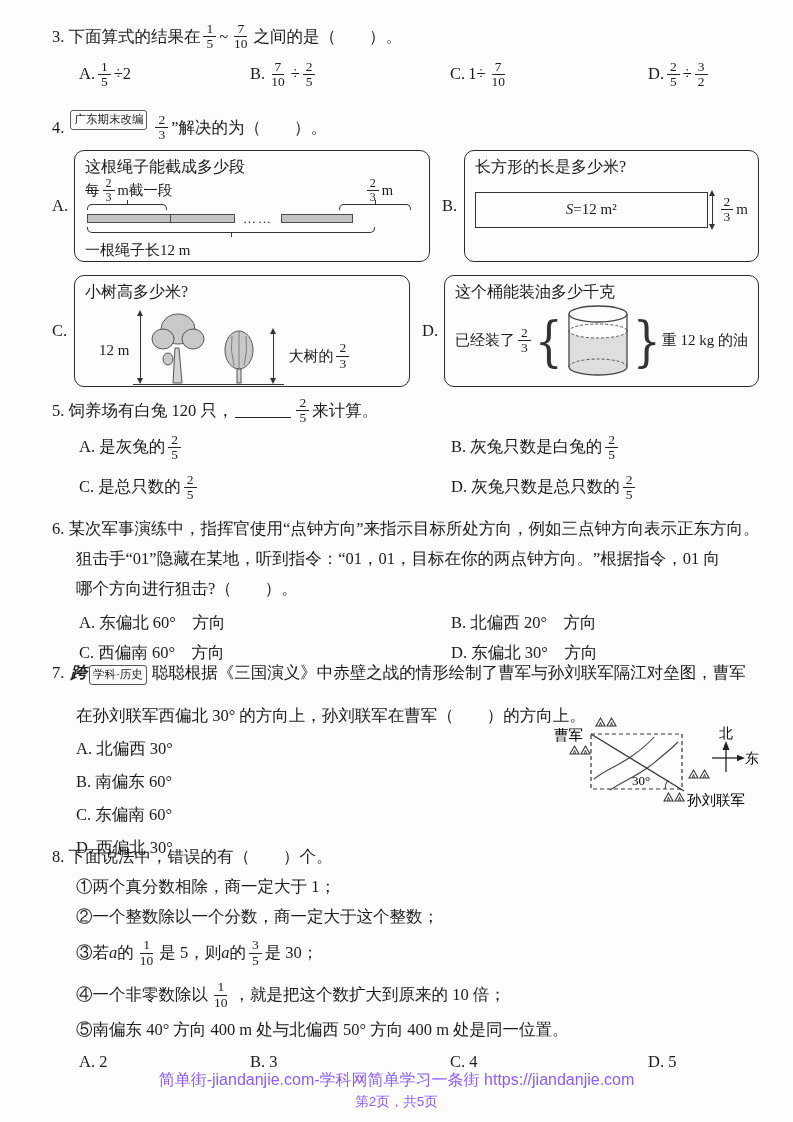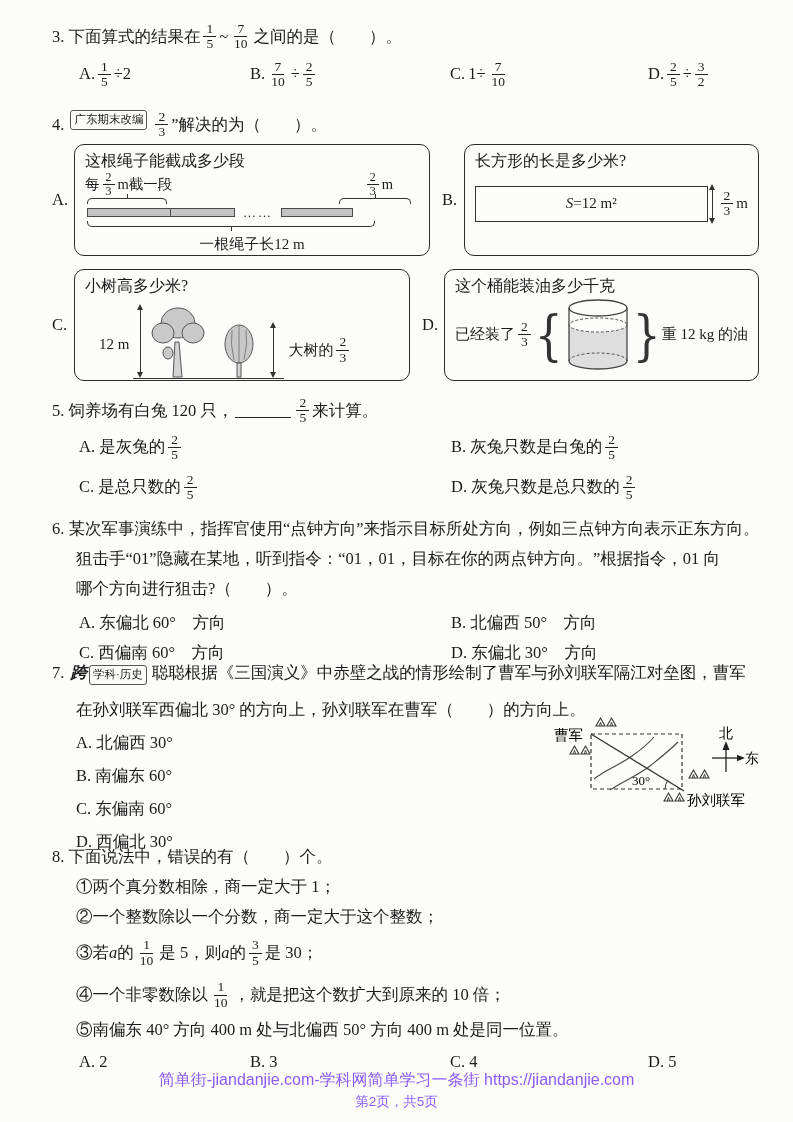--- a/index.html
+++ b/index.html
@@ -14,21 +14,21 @@
         font-size:13.5px;margin:0 3px;}
   .frac .fn{padding:0 3px 0;border-bottom:1.2px solid #222;}
   .frac .fd{padding:0 3px;}
   
   .opts4{display:grid;grid-template-columns:171px 200px 198px 1fr;margin-left:27px;}
   .opts2{display:grid;grid-template-columns:372px 1fr;margin-left:27px;}
   .opt{display:flex;align-items:center;white-space:nowrap;}
   .h46{height:46px;} .h40{height:40px;} .h30{height:30px;} .h28{height:28px;}
   
   .badge{display:inline-block;border:1px solid #555;border-radius:3px;font-size:11.5px;
-         padding:0 3px;margin:0 5px 10px 2px;line-height:1.55;font-family:"Liberation Sans","DejaVu Sans",sans-serif;}
+         padding:0 3px;margin:0 5px 16px 2px;line-height:1.55;font-family:"Liberation Sans","DejaVu Sans",sans-serif;}
   .kua{font-weight:bold;font-style:italic;margin-left:2px;}
   
   .q4row{display:flex;margin-top:2px;}
   .q4cell{display:flex;align-items:center;}
   .q4cellL{width:378px;}
   .q4cellR{flex:1;margin-left:12px;}
   .q4letter{width:22px;flex:none;}
   .q4box{flex:1;border:1.6px solid #2b2b2b;border-radius:10px;height:112px;box-sizing:border-box;
          padding:5px 10px 4px;position:relative;overflow:hidden;}
   .boxtitle{font-size:16px;line-height:22px;}
@@ -39,21 +39,21 @@
   .brc{position:relative;height:6px;box-sizing:border-box;}
   .brc-t{border-top:1.4px solid #333;border-left:1.4px solid #333;border-right:1.4px solid #333;
          border-radius:5px 5px 0 0;}
   .brc-t::after{content:"";position:absolute;left:50%;top:-5px;width:1.4px;height:5px;background:#333;}
   .brc-b{border-bottom:1.4px solid #333;border-left:1.4px solid #333;border-right:1.4px solid #333;
          border-radius:0 0 5px 5px;}
   .brc-b::after{content:"";position:absolute;left:50%;bottom:-5px;width:1.4px;height:5px;background:#333;}
   .roperow{display:flex;align-items:center;height:13px;margin-top:1px;}
   .ropebar{height:9px;background:#c4c4c4;border:1px solid #4a4a4a;box-sizing:border-box;}
   .ropedots{margin:0 8px;letter-spacing:2px;font-size:13px;line-height:9px;}
-  .ropecap{text-align:center;font-size:15px;line-height:19px;margin-top:8px;}
+  .ropecap{text-align:left;font-size:15px;line-height:19px;margin-top:8px;}
   
   .rectrow{display:flex;align-items:center;margin-top:12px;}
   .rectB{flex:1;border:1.5px solid #333;height:34px;display:flex;align-items:center;justify-content:center;font-size:15px;}
   .varr{position:relative;width:10px;flex:none;}
   .varr .vline{position:absolute;left:4.3px;top:4px;bottom:4px;width:1.3px;background:#333;}
   .varr .aht{position:absolute;left:1.3px;top:0;width:0;height:0;border-left:3.6px solid transparent;border-right:3.6px solid transparent;border-bottom:6px solid #333;}
   .varr .ahb{position:absolute;left:1.3px;bottom:0;width:0;height:0;border-left:3.6px solid transparent;border-right:3.6px solid transparent;border-top:6px solid #333;}
   
   .treerow{display:flex;align-items:flex-end;margin-top:2px;height:80px;}
   .ground{display:flex;align-items:flex-end;border-bottom:1.4px solid #333;padding:0 6px 0 2px;}
@@ -328,21 +328,21 @@
       </div>
     </div>
   </div>
 
   <div class="sec" style="top:514px;">
     <div class="tline"><span class="qnum">6.</span><span>某次军事演练中，指挥官使用“点钟方向”来指示目标所处方向，例如三点钟方向表示正东方向。</span></div>
     <div class="tline indent">狙击手“01”隐藏在某地，听到指令：“01，01，目标在你的两点钟方向。”根据指令，01 向</div>
     <div class="tline indent">哪个方向进行狙击?（　　）。</div>
     <div class="opts2" style="margin-top:4px;">
       <div class="opt h30">A. 东偏北 60°　方向</div>
-      <div class="opt h30">B. 北偏西 50°　方向</div>
+      <div class="opt h30">B. 北偏西 20°　方向</div>
       <div class="opt h30">C. 西偏南 60°　方向</div>
       <div class="opt h30">D. 东偏北 30°　方向</div>
     </div>
   </div>
 
   <div class="sec" style="top:658px;height:184px;">
     <div class="tline" style="line-height:29px;">
       <span class="qnum">7.</span><span class="kua">跨</span><span class="badge">学科·历史</span><span>聪聪根据《三国演义》中赤壁之战的情形绘制了曹军与孙刘联军隔江对垒图，曹军</span>
     </div>
     <div class="tline indent" style="line-height:29px;">在孙刘联军西偏北 30° 的方向上，孙刘联军在曹军（　　）的方向上。</div>

